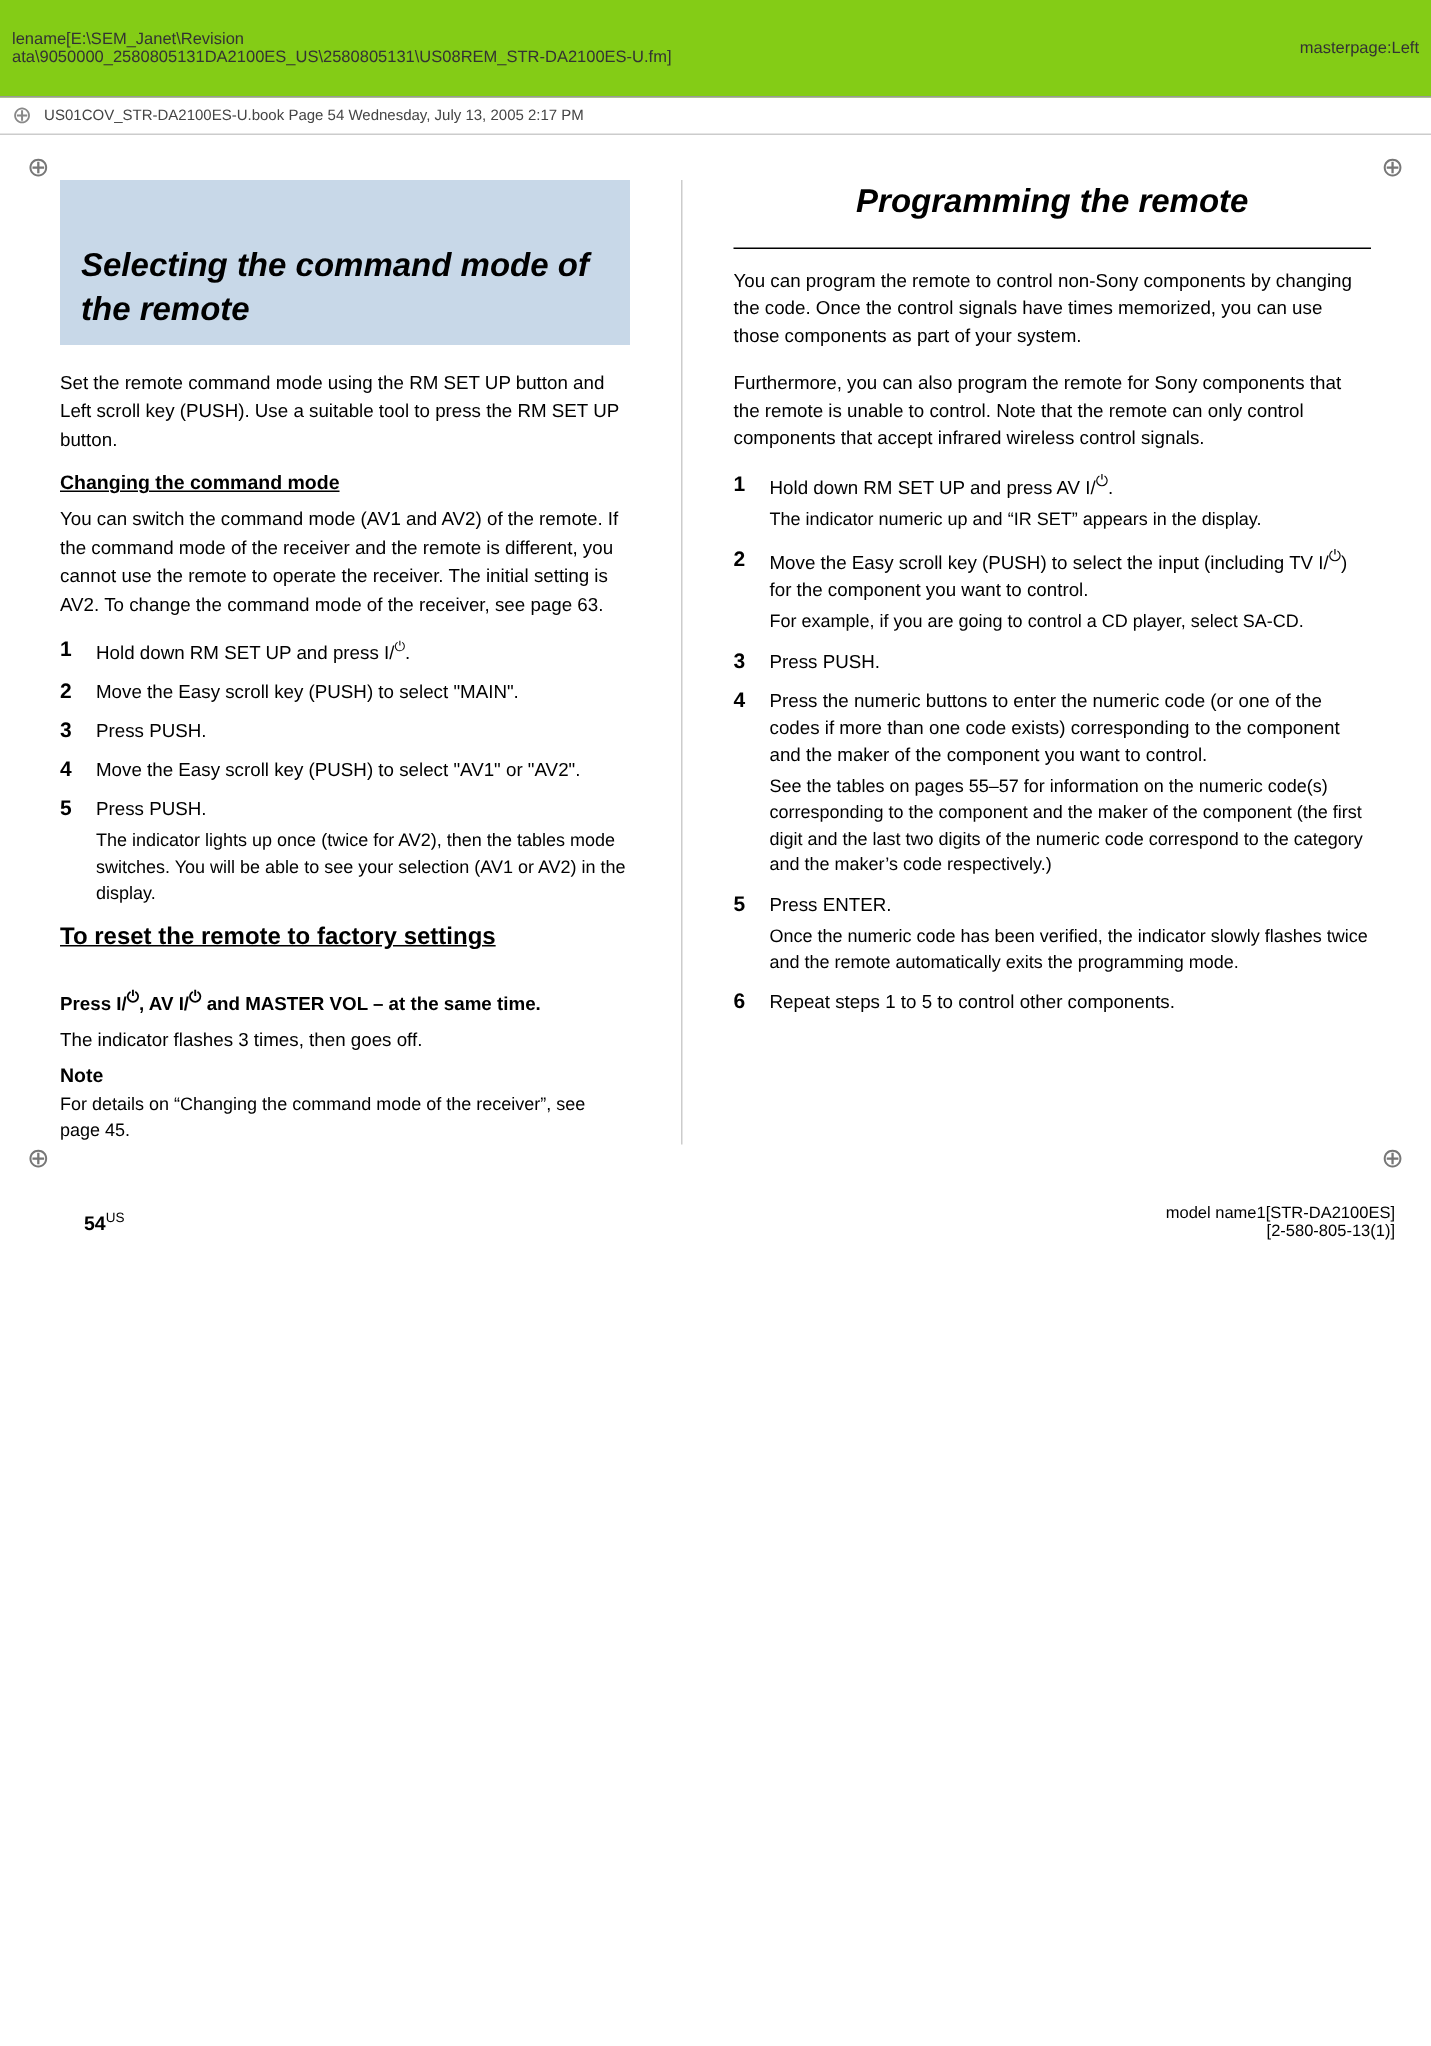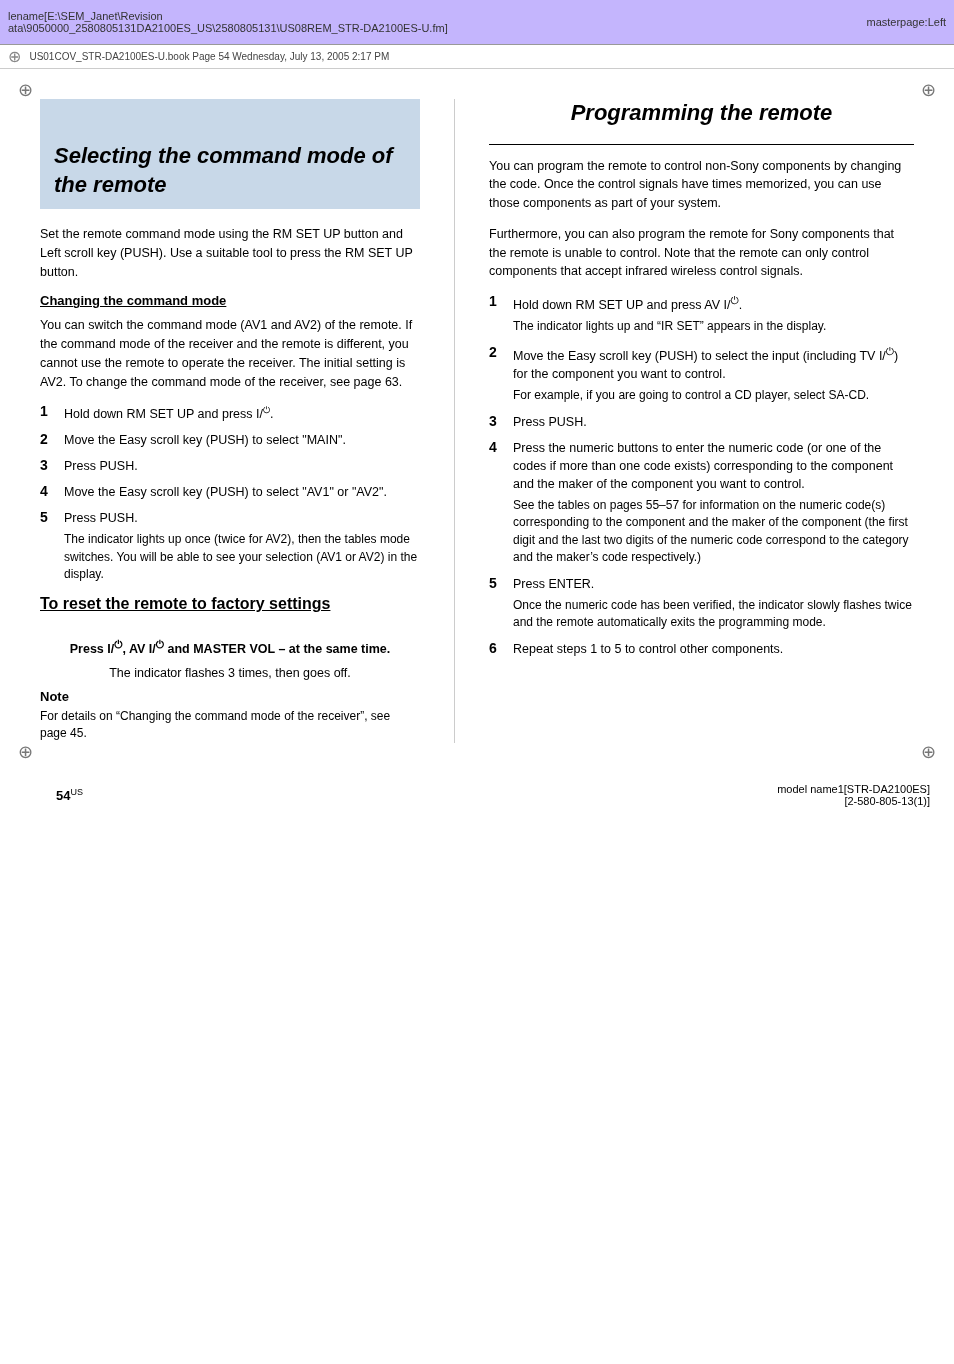--- a/index.html
+++ b/index.html
@@ -8,23 +8,23 @@
       font-family: Arial, Helvetica, sans-serif;
       font-size: 13px;
       color: #000;
       width: 954px;
       min-height: 1364px;
       position: relative;
     }
 
     
     .header-bar {
-      background: #c4b5fd;
+      background: #84cc16;
       border-bottom: 1px solid #999;
-      padding: 10px 8px;
+      padding: 20px 8px;
       display: flex;
       justify-content: space-between;
       align-items: center;
       font-size: 11px;
       color: #333;
     }
 
     
     .sub-header {
       border-bottom: 1px solid #ccc;
@@ -142,21 +142,20 @@
     .reset-heading {
       font-size: 16px;
       font-weight: bold;
       text-decoration: underline;
       margin-bottom: 23px;
     }
     .reset-body {
       font-size: 12.5px;
       line-height: 1.5;
       margin-bottom: 6px;
-      text-align: center;
     }
     .reset-body strong {
       font-weight: bold;
     }
 
     
     .footer-bar {
       position: absolute;
       bottom: 20px;
       left: 16px;
@@ -294,21 +293,21 @@
       <div style="border-bottom: 1.5px solid #000; margin-bottom: 12px;"></div>
 
       <p class="body-text">You can program the remote to control non-Sony components by changing the code. Once the control signals have times memorized, you can use those components as part of your system.</p>
       <p class="body-text">Furthermore, you can also program the remote for Sony components that the remote is unable to control. Note that the remote can only control components that accept infrared wireless control signals.</p>
 
       <ol class="steps-list">
         <li>
           <span class="step-num">1</span>
           <div class="step-text">
             <strong>Hold down RM SET UP and press AV I/<sup>⏻</sup>.</strong>
-            <p class="step-sub">The indicator lights up and “IR SET” appears in the display.</p>
+            <p class="step-sub">The indicator numeric up and “IR SET” appears in the display.</p>
           </div>
         </li>
         <li>
           <span class="step-num">2</span>
           <div class="step-text">
             <strong>Move the Easy scroll key (PUSH) to select the input (including TV I/<sup>⏻</sup>) for the component you want to control.</strong>
             <p class="step-sub">For example, if you are going to control a CD player, select SA-CD.</p>
           </div>
         </li>
         <li>

